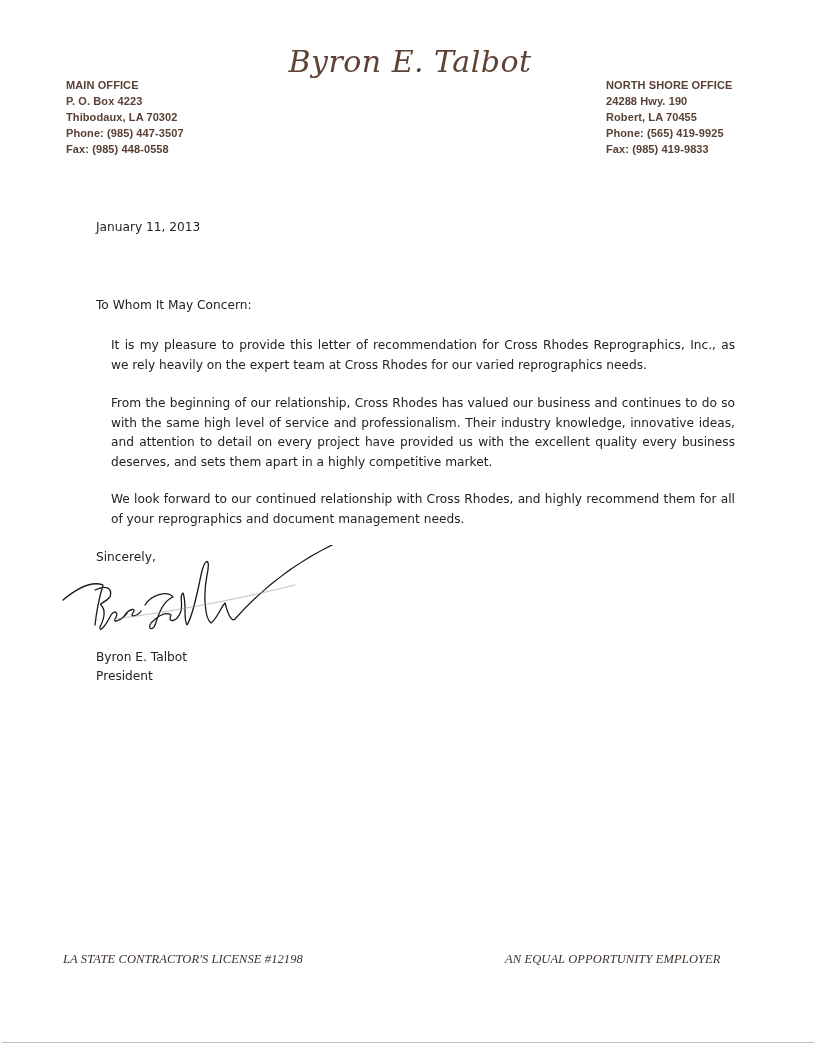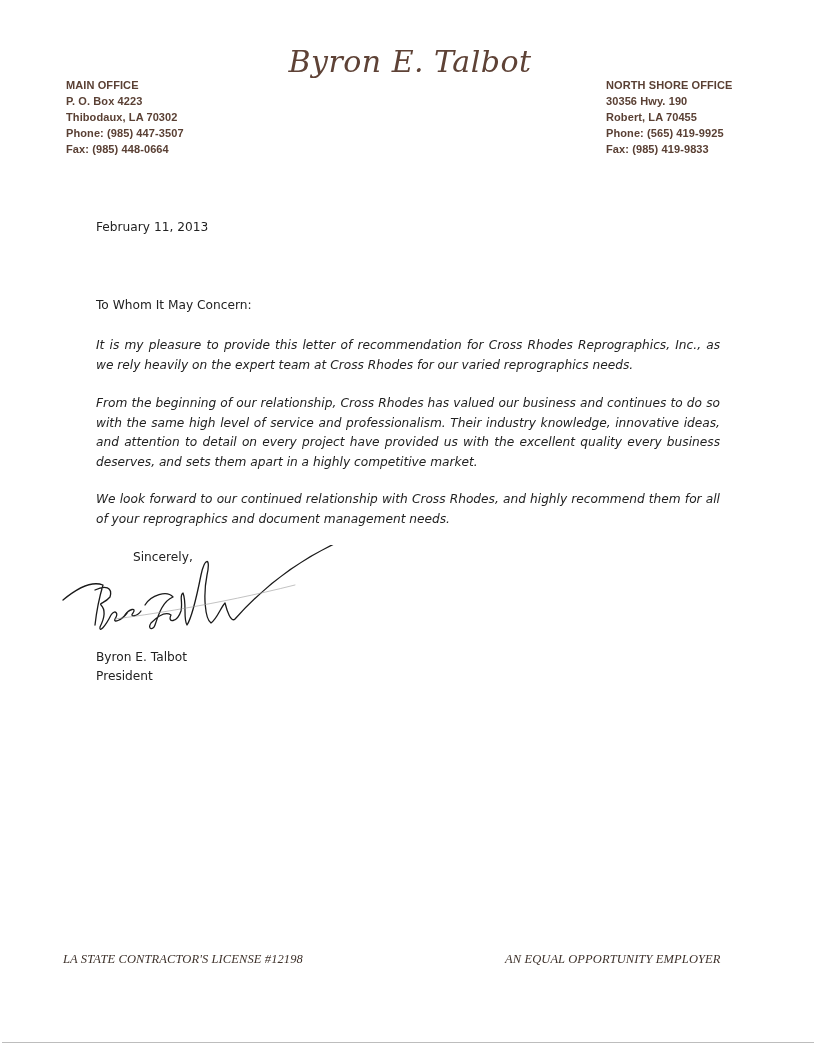--- a/index.html
+++ b/index.html
@@ -7,57 +7,57 @@
   .office { position: absolute; top: 77px; font-family: "Liberation Sans", sans-serif; font-weight: bold; font-size: 11px; line-height: 16px; color: #5a4034; letter-spacing: 0.1px; }
   .office div { white-space: nowrap; }
   #main-office { left: 66px; }
   #north-office { left: 606px; }
   #logo { position: absolute; left: 280px; top: 42px; width: 260px; text-align: center; }
   #logo-name { font-family: "DejaVu Serif", serif; font-style: italic; font-size: 30px; color: #5e4236; line-height: 40px; letter-spacing: 0.5px; }
   #logo-sub { font-family: "Liberation Serif", serif; font-size: 16px; color: #4a3a30; letter-spacing: 1px; line-height: 18px; margin-top: 0px; }
   .body-text { font-family: "DejaVu Sans", sans-serif; font-size: 12.2px; color: #222; line-height: 19.5px; }
   #date { position: absolute; left: 96px; top: 218px; }
   #salutation { position: absolute; left: 96px; top: 296px; }
-  .para { position: absolute; left: 96px; width: 624px; text-align: justify; font-style: italic; }
+  .para { position: absolute; left: 111px; width: 624px; text-align: justify; }
   #p1 { top: 336px; }
   #p2 { top: 394px; }
   #p3 { top: 490px; }
-  #closing { position: absolute; left: 96px; top: 548px; margin-left: 37px; }
+  #closing { position: absolute; left: 96px; top: 548px; }
   #signature { position: absolute; left: 55px; top: 545px; width: 320px; height: 100px; }
   #signer-name { position: absolute; left: 96px; top: 648px; }
   #signer-title { position: absolute; left: 96px; top: 667px; text-align: center; }
   .footer { position: absolute; top: 952px; font-family: "Liberation Serif", serif; font-style: italic; font-size: 12.5px; color: #3e322b; letter-spacing: 0.1px; }
   #footer-left { left: 63px; }
   #footer-right { left: 505px; }
   #footer-rule { position: absolute; left: 2px; top: 1042px; width: 812px; height: 1px; background: #bdbdbd; }
 </style>
 </head>
 <body>
 
 <div id="main-office" class="office">
   <div>MAIN OFFICE</div>
   <div>P. O. Box 4223</div>
   <div>Thibodaux, LA 70302</div>
   <div>Phone: (985) 447-3507</div>
-  <div>Fax: (985) 448-0664</div>
+  <div>Fax: (985) 448-0558</div>
 </div>
 
 <div id="logo">
   <div id="logo-name">Byron E. Talbot</div>
 </div>
 
 <div id="north-office" class="office">
   <div>NORTH SHORE OFFICE</div>
-  <div>30356 Hwy. 190</div>
+  <div>24288 Hwy. 190</div>
   <div>Robert, LA 70455</div>
   <div>Phone: (565) 419-9925</div>
   <div>Fax: (985) 419-9833</div>
 </div>
 
-<div id="date" class="body-text">February 11, 2013</div>
+<div id="date" class="body-text">January 11, 2013</div>
 <div id="salutation" class="body-text">To Whom It May Concern:</div>
 
 <div id="p1" class="para body-text">It is my pleasure to provide this letter of recommendation for Cross Rhodes Reprographics, Inc., as we rely heavily on the expert team at Cross Rhodes for our varied reprographics needs.</div>
 <div id="p2" class="para body-text">From the beginning of our relationship, Cross Rhodes has valued our business and continues to do so with the same high level of service and professionalism.  Their industry knowledge, innovative ideas, and attention to detail on every project have provided us with the excellent quality every business deserves, and sets them apart in a highly competitive market.</div>
 <div id="p3" class="para body-text">We look forward to our continued relationship with Cross Rhodes, and highly recommend them for all of your reprographics and document management needs.</div>
 
 <div id="closing" class="body-text">Sincerely,</div>
 
 <svg id="signature" viewBox="0 0 320 100" fill="none" stroke="#1a1a1a" stroke-width="1.3" stroke-linecap="round" stroke-linejoin="round">
   <path d="M8 55 C 20 45, 35 35, 48 40 C 45 50, 42 62, 40 80 M40 45 C 50 40, 58 42, 55 52 C 50 58, 44 58, 46 60 C 52 66, 48 76, 45 82 C 44 88, 50 82, 56 70 C 60 64, 64 68, 60 74 C 58 78, 66 76, 72 68"></path>

